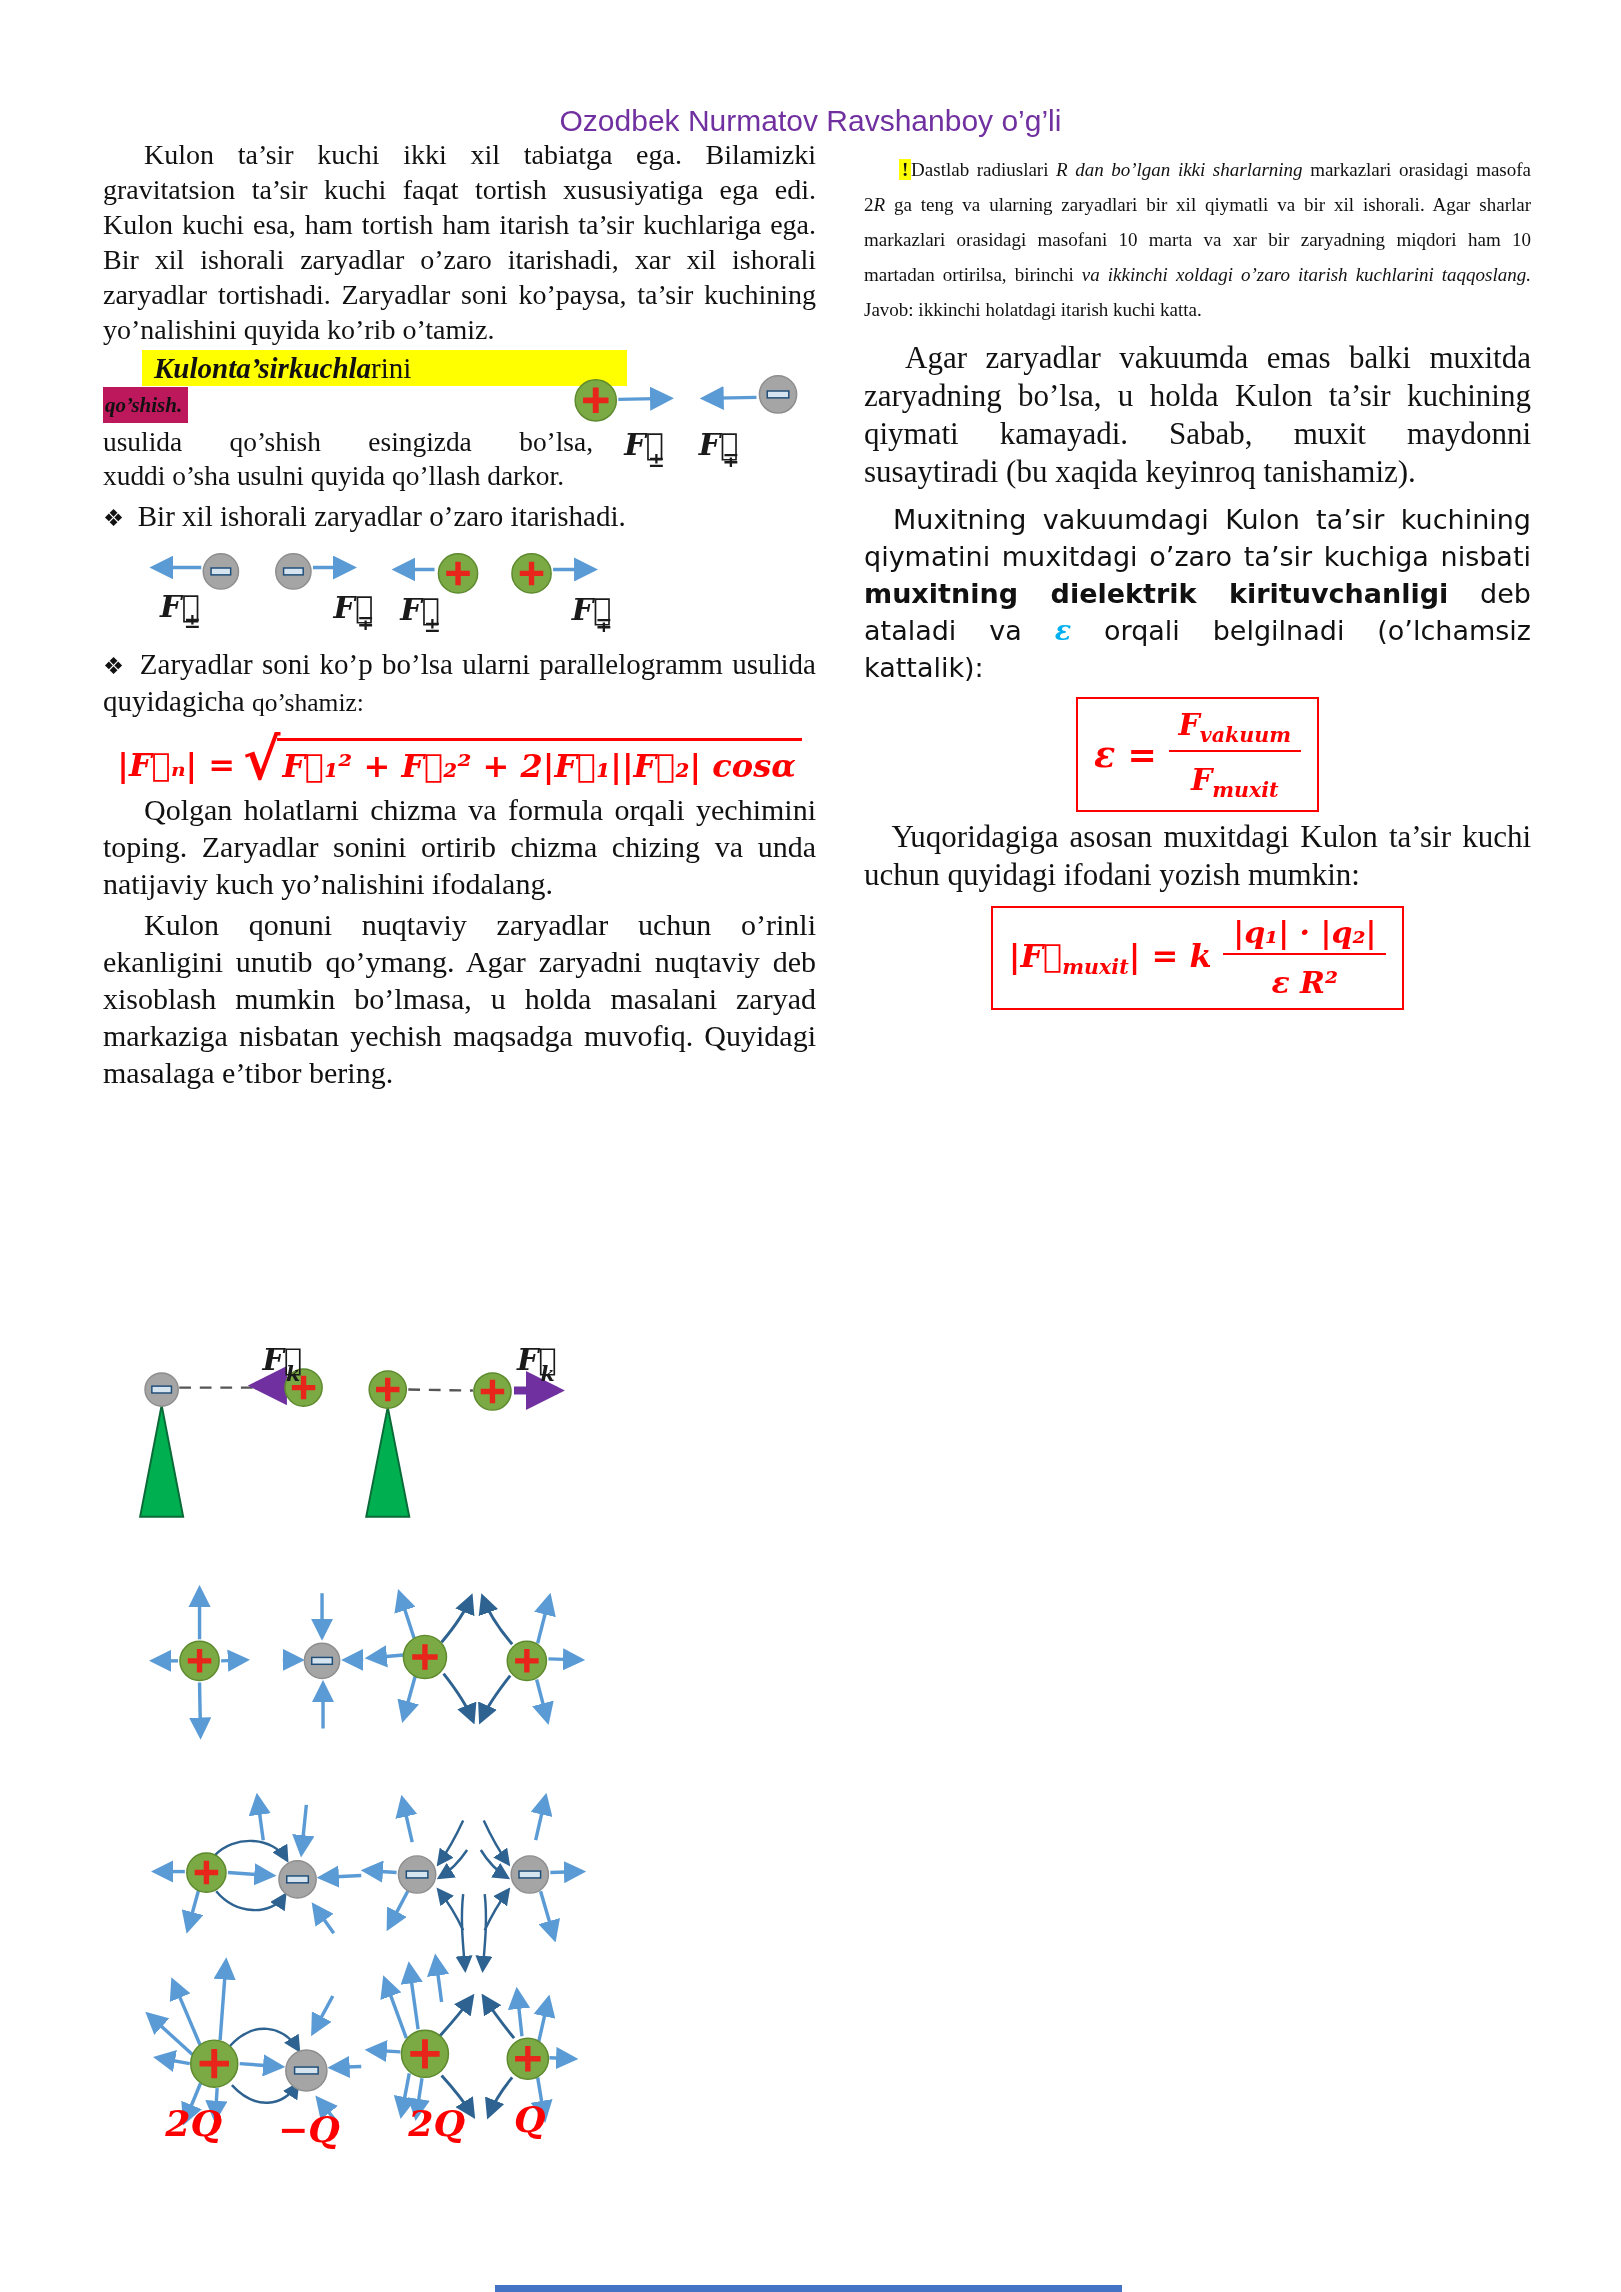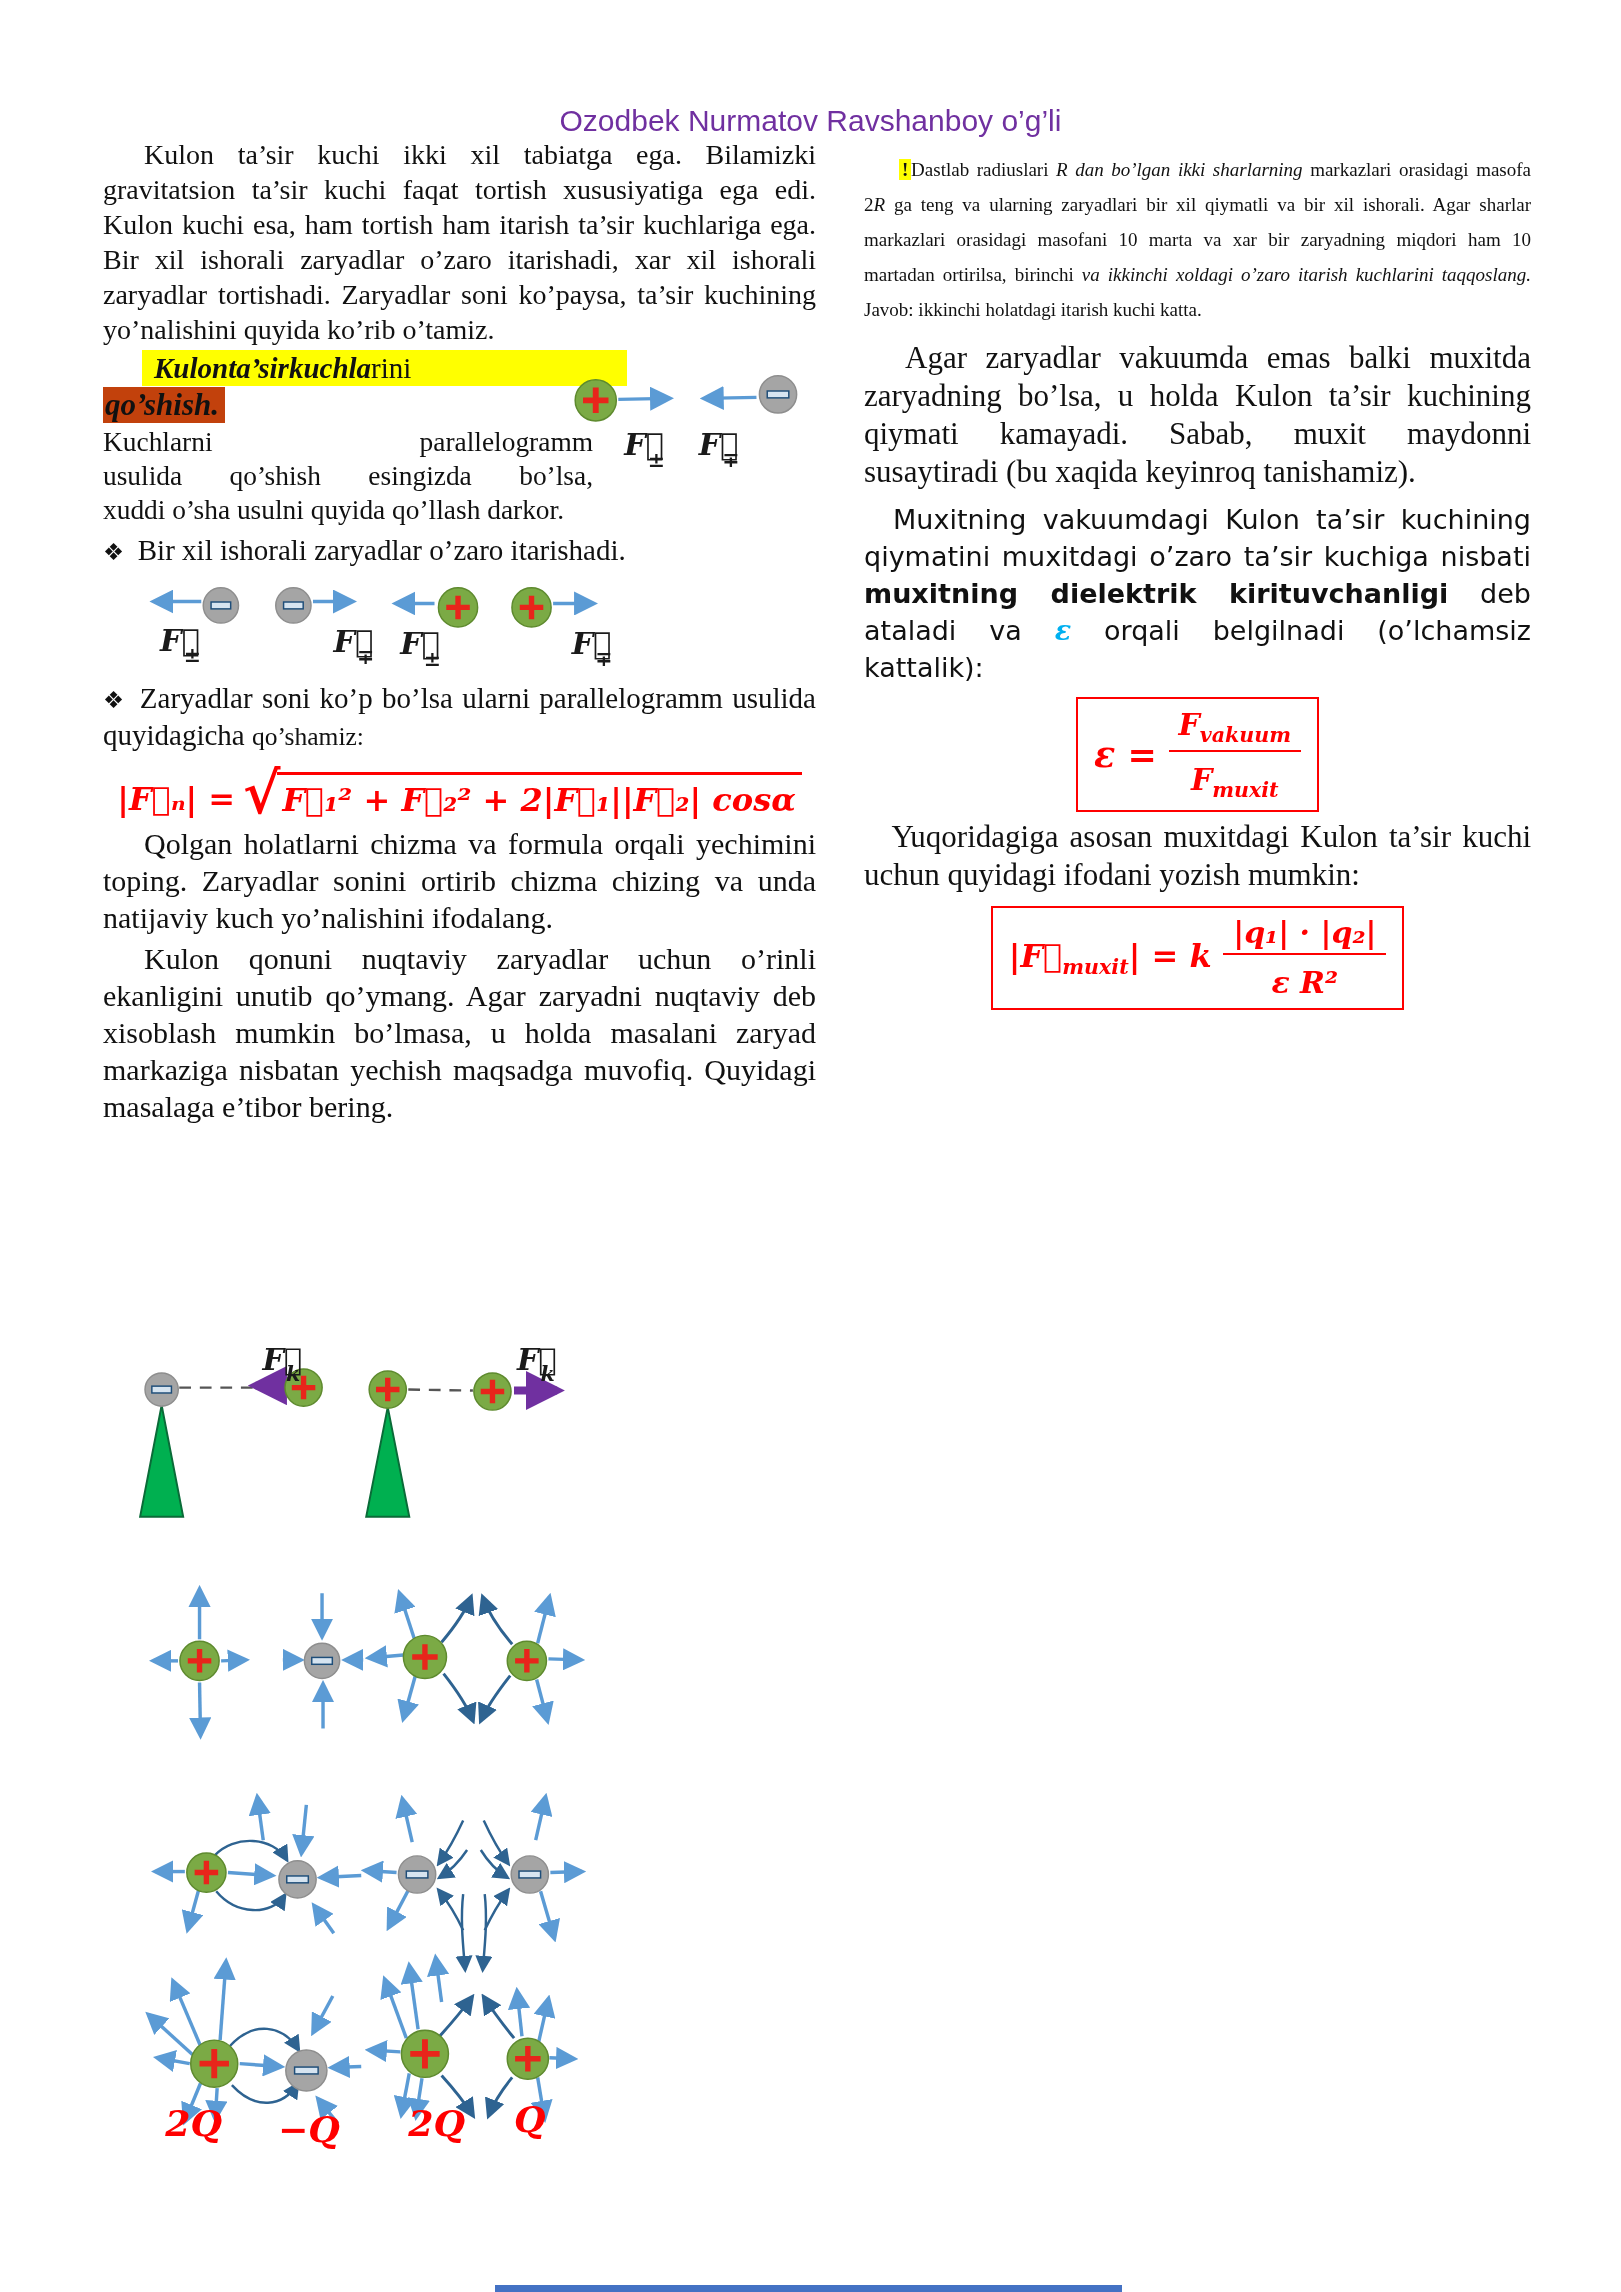--- a/index.html
+++ b/index.html
@@ -16,22 +16,22 @@
   .body{font-size:28px;line-height:35px;font-family:Liberation Serif, serif;}
   .body2{font-size:30px;line-height:37px;}
   .blt{font-family:"DejaVu Sans",sans-serif;font-size:23.5px;margin-right:13.7px;}
   .bullet-p{font-size:29px;line-height:35px;margin-top:5.9px;text-align:justify;}
   .small-tail{font-size:25.5px;}
   
   .hl-wrap{margin:2.9px 0 2px 0;}
   .hl-line1{display:flex;justify-content:flex-start;width:461px;margin-left:39px;
             background:#FFFF00;font-weight:bold;font-style:italic;font-size:29px;line-height:36px;padding:0 12px;}
   .hl-rest{font-weight:normal;font-style:normal;}
-  .hl-line2{display:inline-block;background:#c2410c;font-weight:bold;font-style:italic;
-            font-size:31px;line-height:36px;padding:0 5.9px 0 2px;margin-top:1px;}
+  .hl-line2{display:inline-block;background:#be185d;font-weight:bold;font-style:italic;
+            font-size:21px;line-height:36px;padding:0 5.9px 0 2px;margin-top:1px;}
   
   .pk{width:490px;font-size:27.4px;line-height:34px;}
   .pk .jl{text-align:justify;text-align-last:justify;}
   .rbox-inline{display:inline-block;border:2.9px solid #FF0000;color:#FF0000;font-weight:bold;font-style:italic;
                font-family:"DejaVu Serif",serif;font-size:28px;padding:3.9px 11.8px;margin-left:9.8px;vertical-align:middle;}
   .rbox-inline sub{font-size:20.6px;}
   .formula-n{display:flex;align-items:flex-start;width:fit-content;margin:9.8px auto 3.9px auto;color:#FF0000;
              font-family:"DejaVu Serif",serif;font-weight:bold;font-style:italic;font-size:32px;}
   .formula-n .lhs{padding-top:15.7px;margin-right:7.8px;}
   .formula-n .root{font-size:57px;font-style:normal;line-height:57px;margin-right:-3.9px;}
@@ -73,21 +73,20 @@
     <div class="hl-wrap">
       <div class="hl-line1">
         <span>Kulon</span>
         <span>ta’sir</span>
         <span><span>kuchla</span><span class="hl-rest">rini</span></span>
       </div>
       <span class="hl-line2">qo’shish.</span>
     </div>
 
     <div class="pk">
-      <div class="jl">Kuchlarni parallelogramm</div>
       <div class="jl">usulida qo’shish esingizda bo’lsa,</div>
       <div>xuddi o’sha usulni quyida qo’llash darkor.</div>
     </div>
 
 
     <p class="bullet-p">
       <span class="blt">❖</span><span>Bir xil ishorali zaryadlar o’zaro itarishadi.</span>
     </p>
 
     <svg class="row4" width="713" height="98" viewBox="0 0 727 100">

